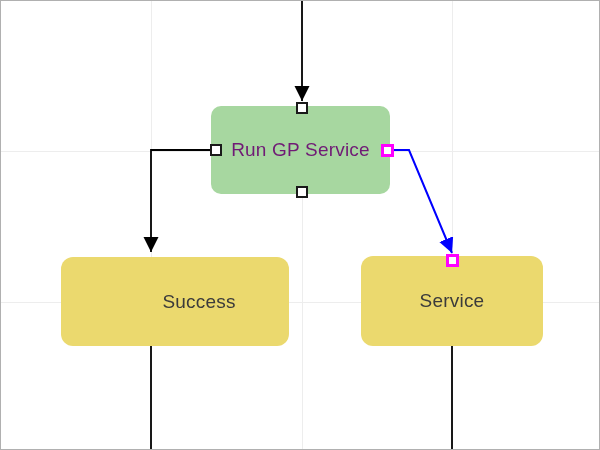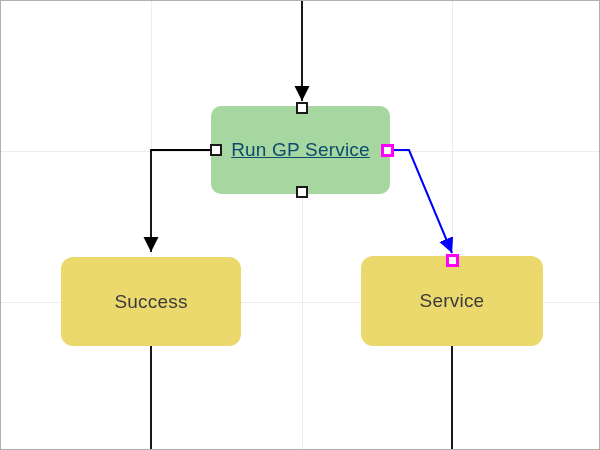--- a/index.html
+++ b/index.html
@@ -43,20 +43,21 @@
   }
   .node-process {
     left: 210px; top: 105px;
     width: 179px; height: 88px;
     border-radius: 10px;
   }
   .node-success {
     left: 60px; top: 256px;
     width: 180px; height: 89px;
     border-radius: 12px;
+    padding-left: 48px;
   }
   .node-failure {
     left: 360px; top: 255px;
     width: 182px; height: 90px;
     border-radius: 12px;
   }
 
   .connectors {
     position: absolute;
     left: 0; top: 0;
@@ -90,21 +91,21 @@
 <body>
 
 <div class="canvas" style="background: rgb(255, 255, 255); border-color: rgb(176, 176, 176);">
 
   <div class="grid-line v gv1" style="background: rgb(237, 237, 237);"></div>
   <div class="grid-line v gv2" style="background: rgb(237, 237, 237);"></div>
   <div class="grid-line v gv3" style="background: rgb(237, 237, 237);"></div>
   <div class="grid-line h gh1" style="background: rgb(237, 237, 237);"></div>
   <div class="grid-line h gh2" style="background: rgb(237, 237, 237);"></div>
 
-  <div class="node node-process" style="background: rgb(167, 215, 160); color: #0c4a6e; text-decoration: underline;">
+  <div class="node node-process" style="background: rgb(167, 215, 160); color: #701a75;">
     <span>Run GP Service</span>
   </div>
 
   <div class="node node-success" style="background: rgb(235, 217, 110); color: rgb(59, 59, 59);">
     <span>Success</span>
   </div>
 
   <div class="node node-failure" style="background: rgb(235, 217, 110); color: rgb(59, 59, 59);">
     <span>Service</span>
   </div>

